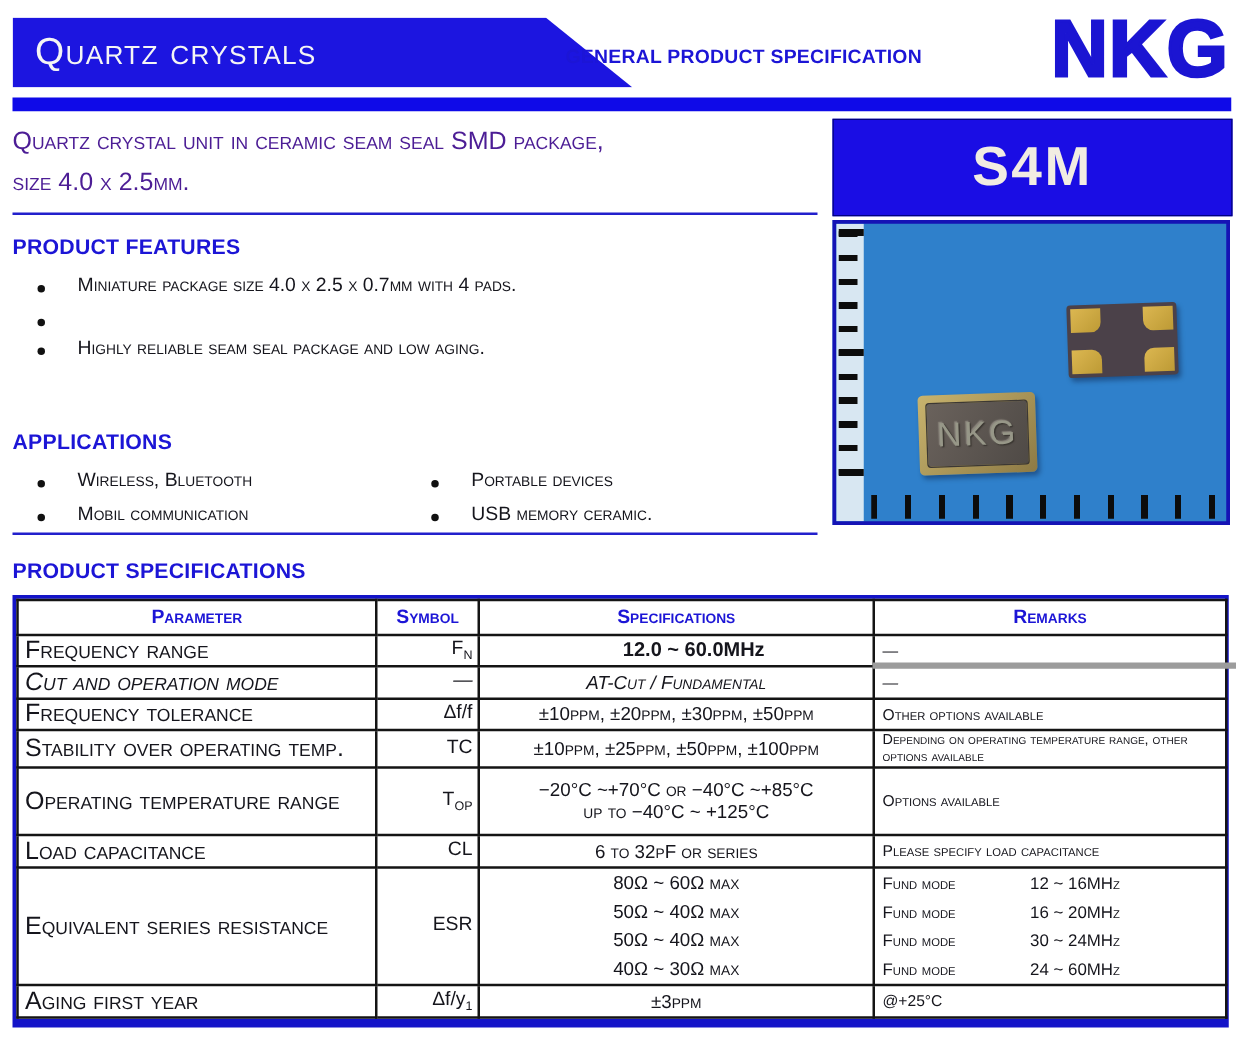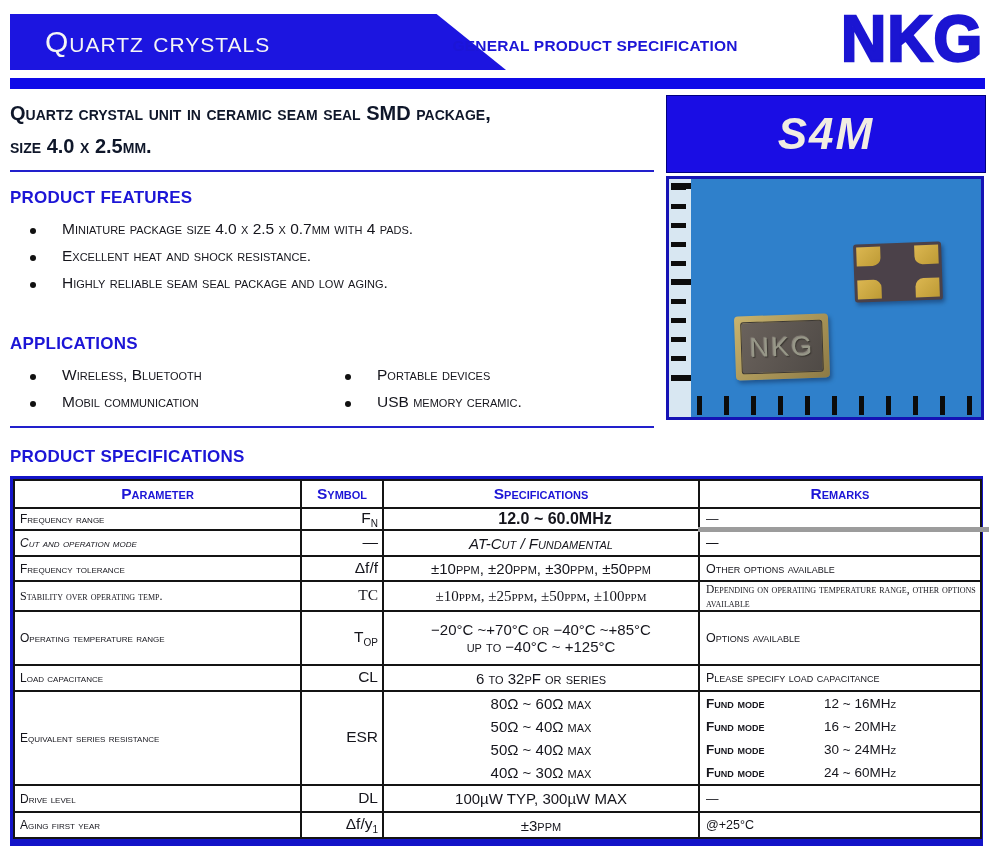--- a/index.html
+++ b/index.html
@@ -3,49 +3,49 @@
 <meta charset="utf-8">
 <style>
   html,body{margin:0;padding:0;background:#ffffff;}
   .page{position:relative;width:989px;height:849px;background:#ffffff;
         font-family:"Liberation Sans",sans-serif;color:#15151c;overflow:hidden;}
   .sc{font-variant:small-caps;}
 
   
   .banner{position:absolute;left:10px;top:14px;width:496px;height:56px;background:#1c15e0;
           clip-path:polygon(0 0,86% 0,100% 100%,0 100%);display:flex;align-items:center;}
-  .banner span{color:#f5f5f5;font-size:30px;font-variant:small-caps;padding-left:35px;letter-spacing:1px;}
+  .banner span{color:#f5f5f5;font-size:30px;font-variant:small-caps;padding-left:18px;letter-spacing:1px;}
   .gps-title{position:absolute;left:420px;top:37px;width:350px;text-align:center;
              color:#1c15d6;font-size:15.5px;font-weight:bold;letter-spacing:0.2px;}
   .nkg-logo{position:absolute;right:6px;top:2px;color:#1b15d2;font-size:64px;font-weight:bold;
             -webkit-text-stroke:2.5px #1b15d2;letter-spacing:1px;transform:scaleX(0.98);transform-origin:right top;}
   .header-divider{position:absolute;left:10px;top:78px;width:975px;height:11px;background:#0f0ae8;}
 
   
-  .doc-title{position:absolute;left:10px;top:97px;width:660px;font-size:20px;font-weight:bold;
-             line-height:33px;color:#0f172a;}
+  .doc-title{position:absolute;left:10px;top:97px;width:660px;font-size:20px;font-weight:normal;
+             line-height:33px;color:#4c1d95;}
   .rule{position:absolute;height:2px;background:#2220cc;}
   .rule1{left:10px;top:170px;width:644px;}
   .rule2{left:10px;top:426px;width:644px;}
 
   
   .sec-h{color:#1c15d6;font-size:17px;font-weight:bold;letter-spacing:0.2px;}
   .features{position:absolute;left:10px;top:188px;width:650px;}
-  .apps{position:absolute;left:10px;top:334px;width:650px;}
+  .apps{position:absolute;left:10px;top:344px;width:650px;}
   .specs-h{position:absolute;left:10px;top:447px;}
 
   ul.blist{list-style:none;margin:12px 0 0 0;padding:0;}
   ul.blist li{display:flex;align-items:flex-start;margin:0 0 9px 20px;font-size:15.5px;font-variant:small-caps;}
   .dot{width:6px;height:6px;border-radius:50%;background:#111;margin:8px 26px 0 0;flex:0 0 6px;}
   .apps-grid{display:grid;grid-template-columns:315px auto;margin-top:12px;}
   .apps-grid ul.blist{margin-top:0;}
 
   
   .model-box{position:absolute;left:666px;top:95px;width:318px;height:76px;background:#1a0de4;
-             border:1px solid #000080;display:flex;align-items:center;justify-content:center;font-style:italic;}
+             border:1px solid #000080;display:flex;align-items:center;justify-content:center;}
   .model-box span{color:#f1ece2;font-size:44px;font-weight:bold;letter-spacing:2px;}
   .photo{position:absolute;left:666px;top:176px;width:312px;height:238px;background:#2f80cb;
          border:3px solid #1513b5;overflow:hidden;}
   .ruler-left{position:absolute;left:0;top:0;bottom:0;width:22px;background:#d8e7f2;}
   .ruler-left .ticks{position:absolute;left:2px;top:6px;bottom:26px;width:15px;
          background:repeating-linear-gradient(180deg,#0c0c0c 0 5px,transparent 5px 19px);}
   .ruler-left .ticks-long{position:absolute;left:2px;top:4px;bottom:26px;width:20px;
          background:repeating-linear-gradient(180deg,#0c0c0c 0 6px,transparent 6px 96px);}
   .ruler-bottom{position:absolute;left:28px;right:2px;bottom:2px;height:19px;
          background:repeating-linear-gradient(90deg,#0c0c0c 0 5px,transparent 5px 27px);}
@@ -64,35 +64,35 @@
          display:flex;align-items:center;justify-content:center;}
   .comp-top .face span{color:#979788;font-size:27px;letter-spacing:2px;
          text-shadow:1px 1px 1px #3a3631, -1px -1px 1px #8f8a80;}
 
   
   .tbl-wrap{position:absolute;left:10px;top:476px;width:967px;border:3px solid #1414c8;border-bottom:7px solid #1414c8;}
   table{width:100%;border-collapse:collapse;table-layout:fixed;}
   td{border:2px solid #141414;padding:0 4px;vertical-align:middle;overflow:visible;}
   tr.hrow{height:28px;padding-left:16px;}
   tr.hrow td{color:#1c15d6;font-weight:bold;font-size:15.5px;text-align:center;font-variant:small-caps;}
-  .c-param{font-size:12px;font-variant:small-caps;padding-left:5px;}
+  .c-param{font-size:20px;font-variant:small-caps;padding-left:5px;}
   .c-sym{text-align:right;font-size:15.5px;}
   .c-sym sub{font-size:10px;}
   .c-spec{text-align:center;font-size:15px;}
   .c-rem{font-size:12.5px;font-variant:small-caps;padding-left:6px;}
   .spec-bold{font-weight:bold;font-size:16px;padding-left:32px;}
   .rem-sm{font-size:11.5px;line-height:14px;}
   .gray-under{position:relative;}
   .gray-under::after{content:"";position:absolute;left:-2px;right:-14px;bottom:-3px;height:5px;
                      background:#9c9c9c;z-index:3;}
   .line{display:block;}
   .esr-spec .line{line-height:23px;}
   .fund-line{display:flex;line-height:23px;font-size:13.5px;}
-  .fund-line .fm{width:118px;font-weight:bold;}
-  tr.r0{height:22px;} tr.r1{height:26px;font-style:italic;} tr.r2{height:25px;} tr.r3{height:16px;font-family:Liberation Serif, serif;}
+  .fund-line .fm{width:118px;}
+  tr.r0{height:22px;} tr.r1{height:26px;font-style:italic;} tr.r2{height:25px;} tr.r3{height:16px;}
   tr.r4{height:54px;} tr.r5{height:26px;} tr.r6{height:92px;} tr.r7{height:27px;} tr.r8{height:26px;}
 </style>
 </head>
 <body>
 
 <div class="page">
 
   <div class="banner">
     <span>Quartz crystals</span>
   </div>
@@ -108,21 +108,20 @@
 
   <div class="features">
     <div class="sec-h">PRODUCT FEATURES</div>
     <ul class="blist">
       <li>
           <span class="dot"></span>
           <span>Miniature  package size 4.0 x 2.5 x 0.7mm with 4 pads.</span>
         </li>
       <li>
           <span class="dot"></span>
-          <span>Excellent heat and shock resistance.</span>
         </li>
       <li>
           <span class="dot"></span>
           <span>Highly reliable seam seal package and low aging.</span>
         </li>
     </ul>
   </div>
 
   <div class="apps">
     <div class="sec-h">APPLICATIONS</div>
@@ -258,26 +257,20 @@
                 <span class="fm">Fund mode</span>
                 <span>30 ~ 24MHz</span>
               </div>
             <div class="fund-line">
                 <span class="fm">Fund mode</span>
                 <span>24 ~ 60MHz</span>
               </div>
           </td>
         </tr>
 
-        <tr class="r7">
-          <td class="c-param">Drive level</td>
-          <td class="c-sym"><span>DL</span><sub></sub></td>
-          <td class="c-spec">100µW TYP,  300µW MAX</td>
-          <td class="c-rem">—</td>
-        </tr>
 
         <tr class="r8">
           <td class="c-param">Aging first year</td>
           <td class="c-sym"><span>Δf/y</span><sub>1</sub></td>
           <td class="c-spec sc">±3ppm</td>
           <td class="c-rem">@+25°C</td>
         </tr>
       </tbody>
     </table>
   </div>

